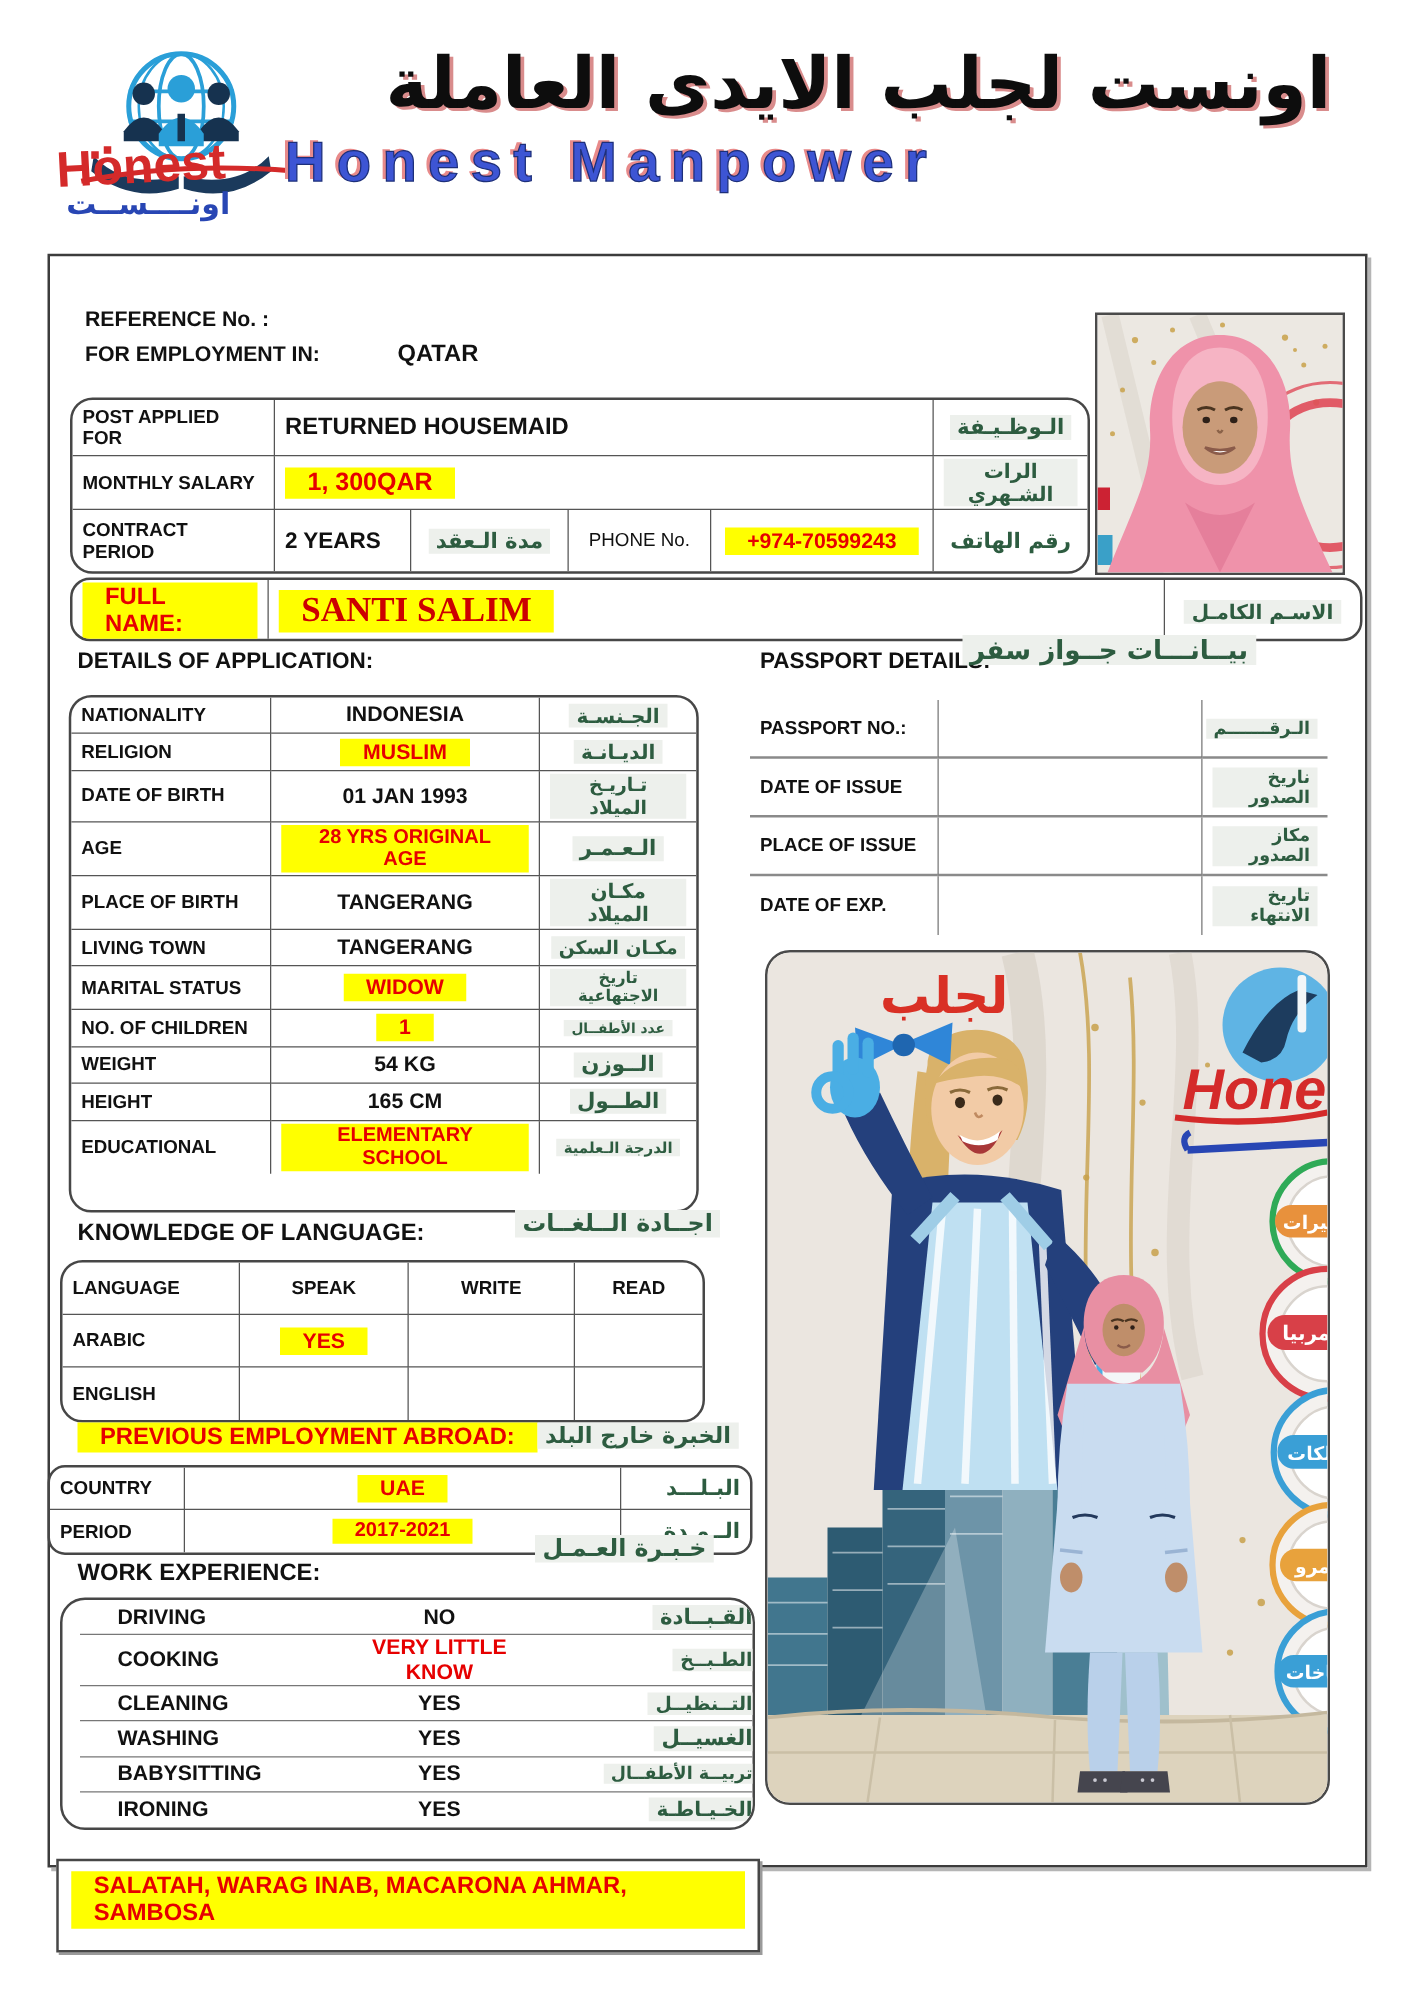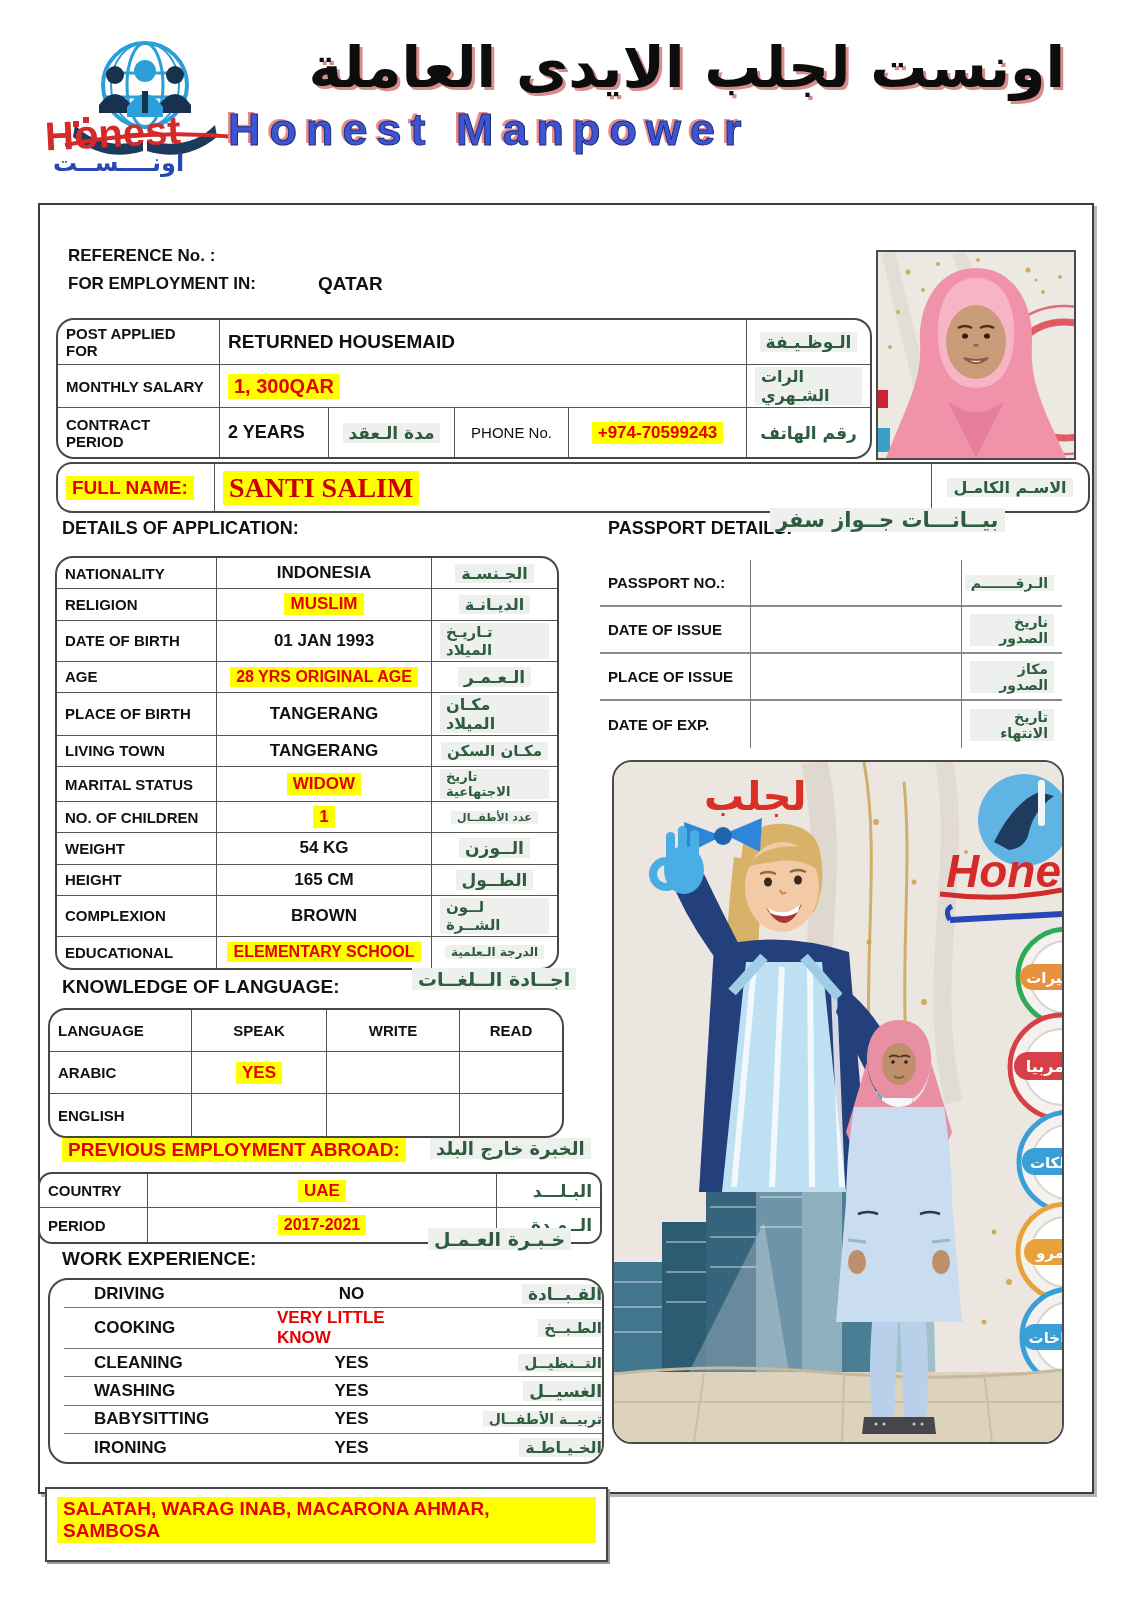--- a/index.html
+++ b/index.html
@@ -1,36 +1,36 @@
 <!DOCTYPE html>
 <html><head>
 <meta charset="utf-8">
 <style>
   html,body{margin:0;padding:0;background:#fff;}
   #page{position:relative;width:1131px;height:1600px;background:#fff;overflow:hidden;
         font-family:"Liberation Sans",sans-serif;color:#111;}
   .abs{position:absolute;}
   .b{font-weight:bold;}
-  .hl{background:#ffff00;color:#e60000;font-weight:bold;padding:1px 6px;display:inline-block;}
+  .hl{background:#ffff00;color:#e60000;font-weight:bold;padding:1px 18px;display:inline-block;}
   .red{color:#e60000;font-weight:bold;}
   .ar{font-family:"DejaVu Sans",sans-serif;color:#2d5c40;font-weight:bold;direction:rtl;unicode-bidi:embed;}
   .ar-chip{background:#edf0ec;padding:0 6px;display:inline-block;}
   
   #frame{left:38px;top:203px;width:1052px;height:1287px;border:2px solid #3c3c3c;box-shadow:3px 3px 0 #b5b5b5;}
   
   #calligraphy{right:66px;top:34px;font-size:57px;font-weight:bold;color:#0d0d0d;
     font-family:"DejaVu Sans",sans-serif;direction:rtl;text-shadow:3px 3px 0 #d98c8c;letter-spacing:1px;margin-left:11px;}
   #brand{left:228px;top:104px;font-size:45px;font-weight:800;color:#3d55d4;letter-spacing:9px;
     text-shadow:-3px -2px 0 #e88a8a;-webkit-text-stroke:1px #1d2f7a;}
   
   .tbl{border:2px solid #474747;border-radius:18px;overflow:hidden;background:#fff;}
   .cell{display:flex;align-items:center;box-sizing:border-box;padding:2px 8px;}
   .bd-r{border-right:1.5px solid #555;}
   .bd-b{border-bottom:1.5px solid #555;}
-  .cen{justify-content:center;text-align:left;}
+  .cen{justify-content:center;text-align:center;}
   .rgt{justify-content:flex-end;text-align:right;}
   
   #postTable{left:56px;top:318px;width:812px;height:137px;display:grid;
      grid-template-rows:45px 43px 49px;}
   .prow{display:grid;}
   .prow1{grid-template-columns:162px 1fr 123px;}
   .prow3{grid-template-columns:162px 109px 126px 114px 178px 123px;}
   
   #fullName{left:56px;top:462px;width:1030px;height:47px;display:grid;grid-template-columns:157px 717px 156px;
      border:2px solid #474747;border-radius:16px;overflow:hidden;}
@@ -257,27 +257,20 @@
       <div class="cell bd-r bd-b cen val17">54 KG</div>
       <div class="cell bd-b cen">
           <span class="ar ar-chip" style="font-size:17px;">الــوزن</span>
         </div>
     </div>
     <div class="drow">
       <div class="cell bd-r bd-b lbl15">HEIGHT</div>
       <div class="cell bd-r bd-b cen val17">165 CM</div>
       <div class="cell bd-b cen">
           <span class="ar ar-chip" style="font-size:17px;">الطــول</span>
-        </div>
-    </div>
-    <div class="drow">
-      <div class="cell bd-r bd-b lbl15">COMPLEXION</div>
-      <div class="cell bd-r bd-b cen val17">BROWN</div>
-      <div class="cell bd-b cen">
-          <span class="ar ar-chip" style="font-size:15px;">لــون الشــرة</span>
         </div>
     </div>
     <div class="drow">
       <div class="cell bd-r lbl15">EDUCATIONAL</div>
       <div class="cell bd-r cen">
           <span class="hl" style="font-size:16px;">ELEMENTARY SCHOOL</span>
         </div>
       <div class="cell cen">
           <span class="ar ar-chip" style="font-size:12px;">الدرجة الـعلمية</span>
         </div>

